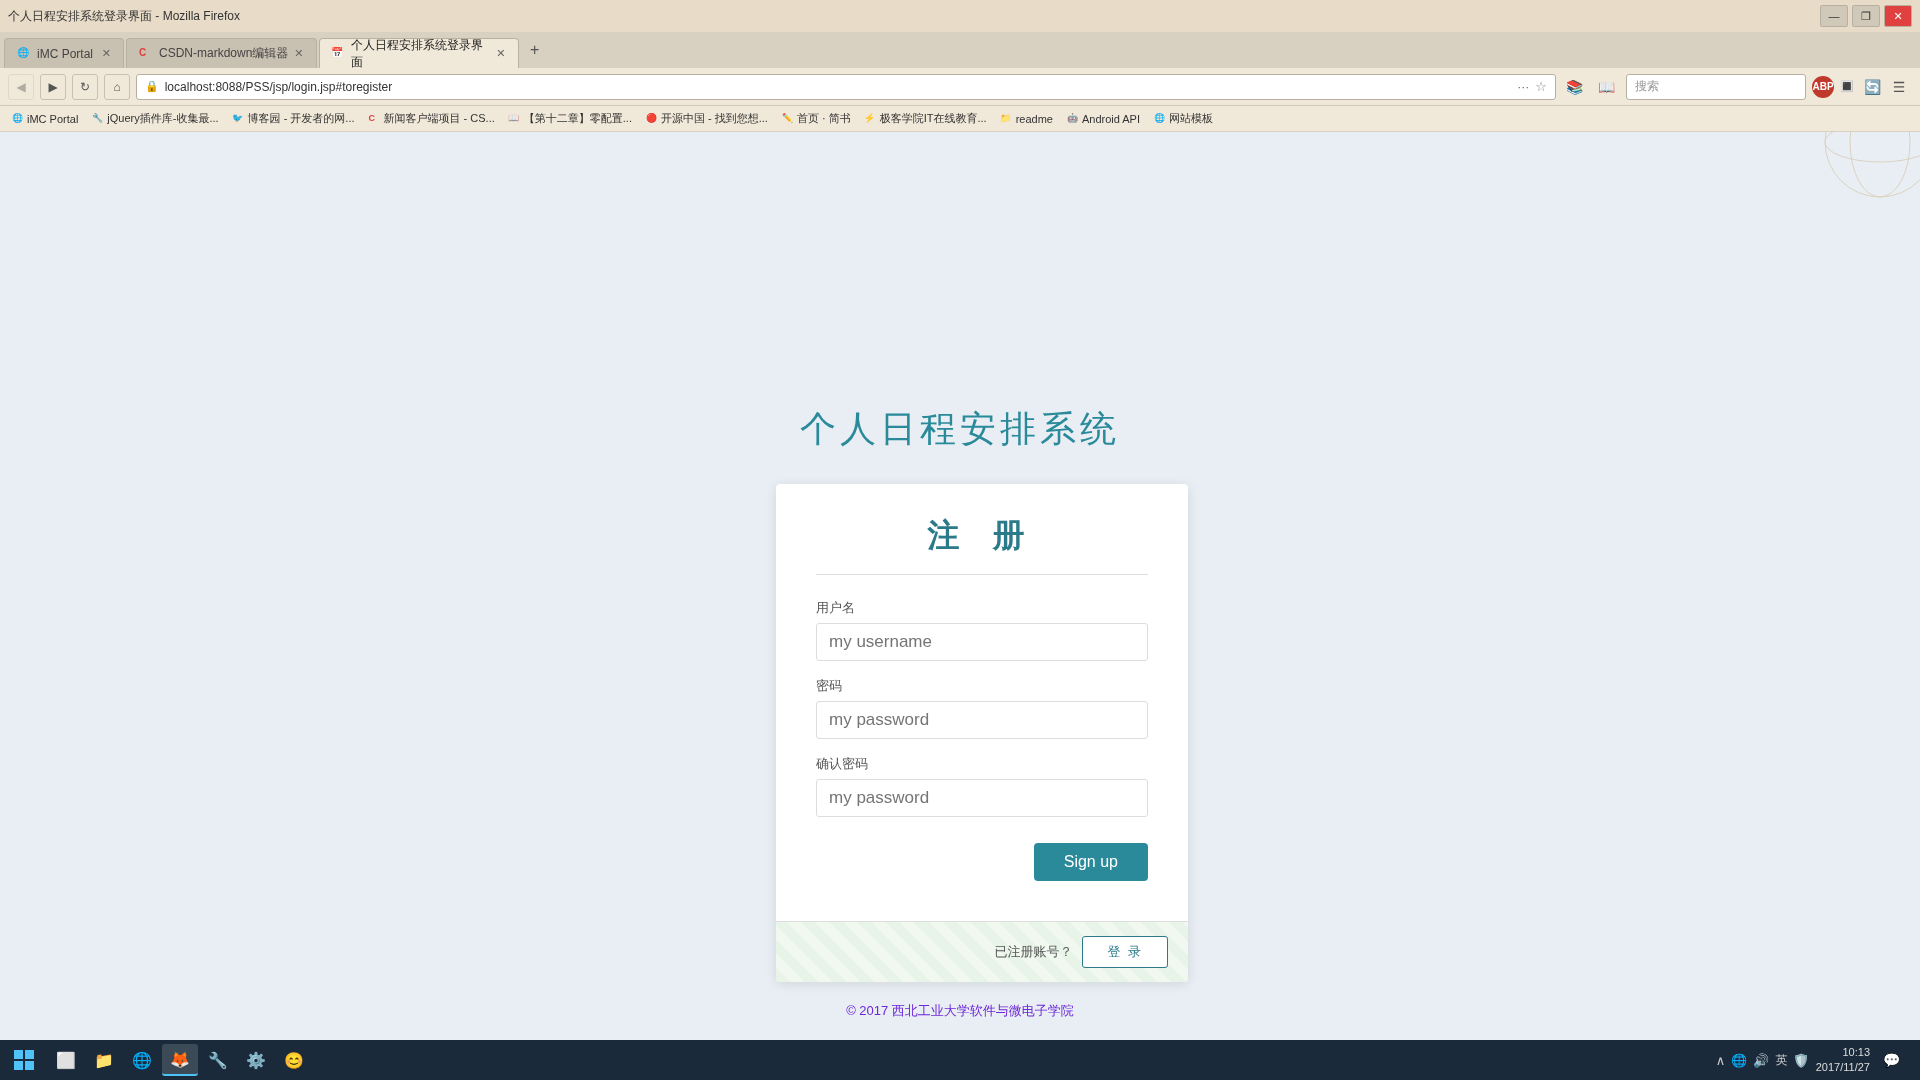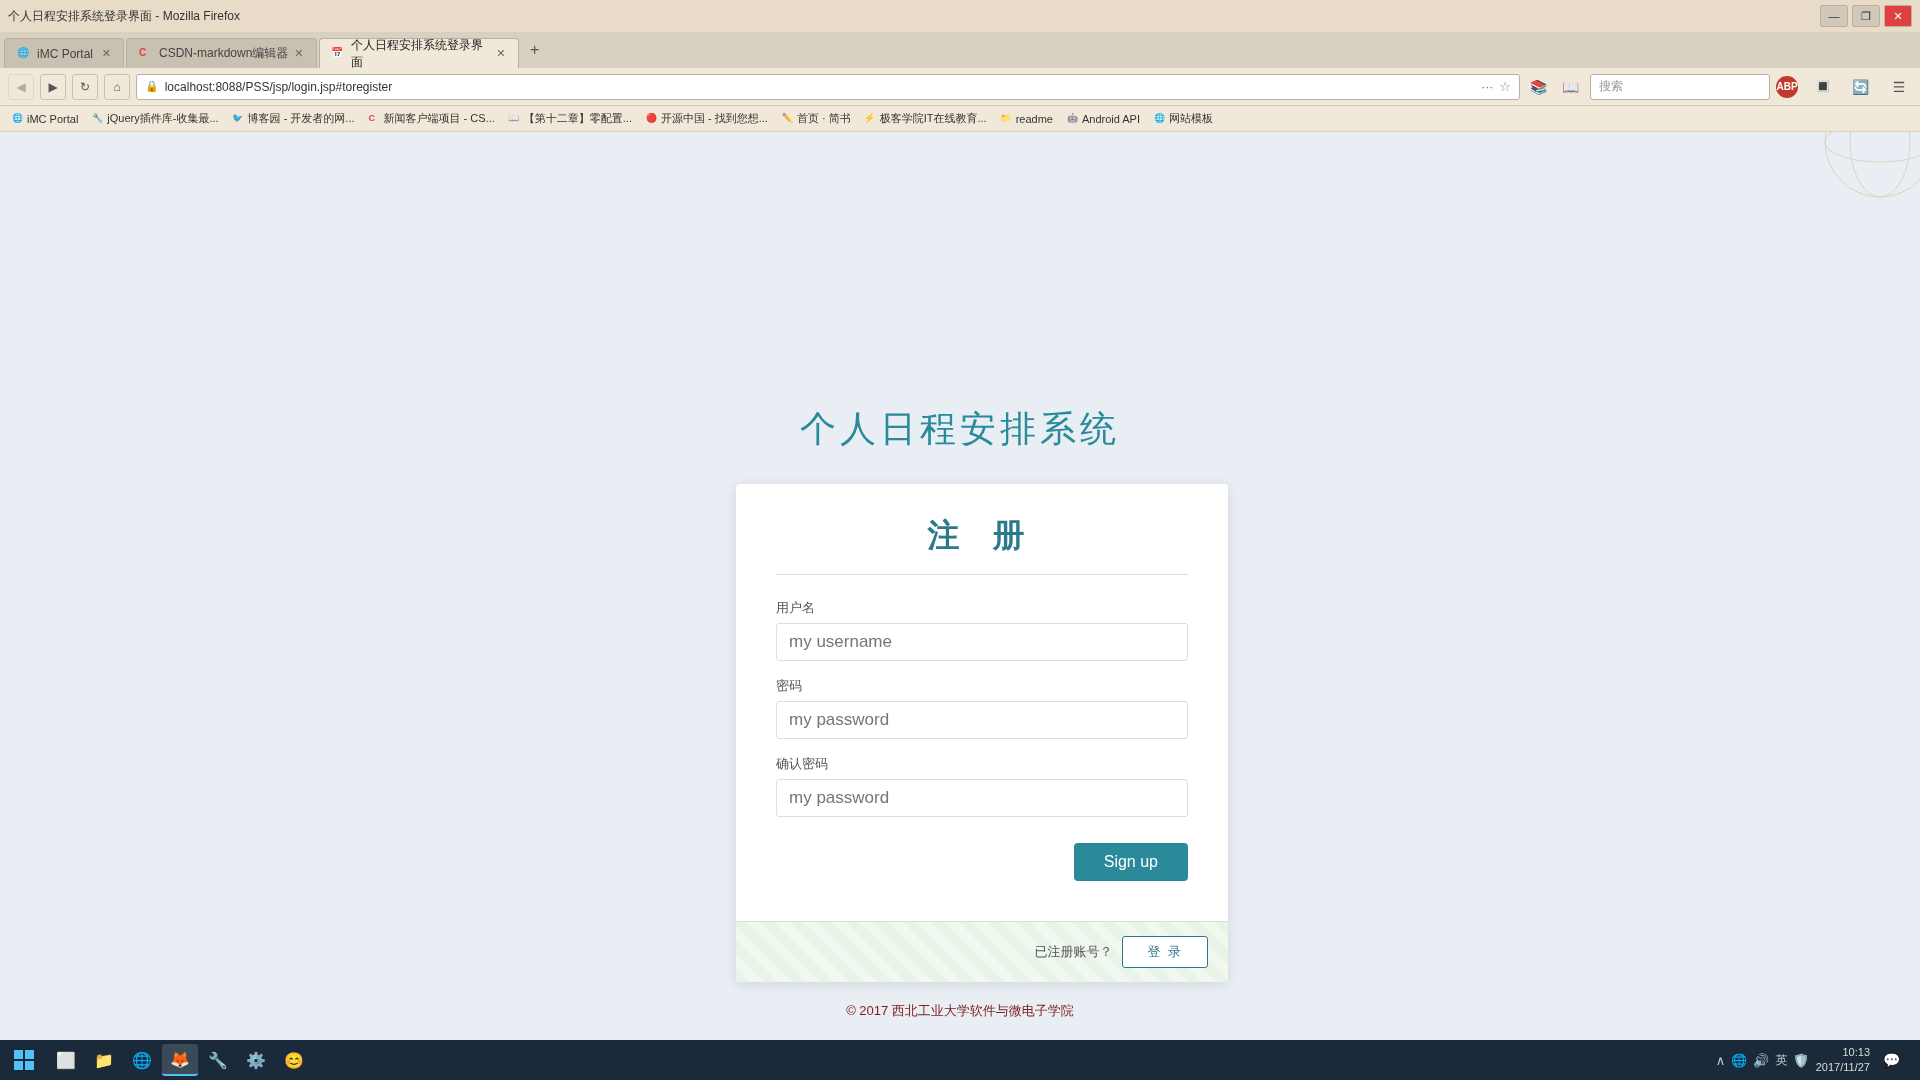--- a/index.html
+++ b/index.html
@@ -174,21 +174,21 @@
       padding: 0 8px;
       gap: 4px;
     }
     .search-text {
       font-size: 12px;
       color: #999;
     }
     .nav-right-icons {
       display: flex;
       align-items: center;
-      gap: 12px;
+      gap: 0;
     }
     .nav-icon-btn {
       width: 26px;
       height: 26px;
       display: flex;
       align-items: center;
       justify-content: center;
       font-size: 14px;
       color: #555;
       cursor: pointer;
@@ -251,21 +251,21 @@
       font-weight: normal;
       margin-bottom: 30px;
       letter-spacing: 4px;
     }
 
     
     .card {
       background: white;
       border-radius: 4px;
       box-shadow: 0 2px 12px rgba(0,0,0,0.1);
-      width: 492px;
+      width: 412px;
       overflow: hidden;
       margin-left: 44px;
     }
 
     .card-body {
       padding: 30px 40px 30px;
     }
 
     .card-title {
       font-size: 32px;
@@ -351,21 +351,21 @@
       padding: 6px 24px;
       font-size: 13px;
       cursor: pointer;
       letter-spacing: 2px;
     }
 
     
     .page-footer {
       margin-top: 20px;
       font-size: 13px;
-      color: #7f1d1d;
+      color: #6d28d9;
       text-align: center;
     }
 
     
     .taskbar {
       height: 40px;
       background: #1a2a3a;
       display: flex;
       align-items: center;
       padding: 0 4px;

